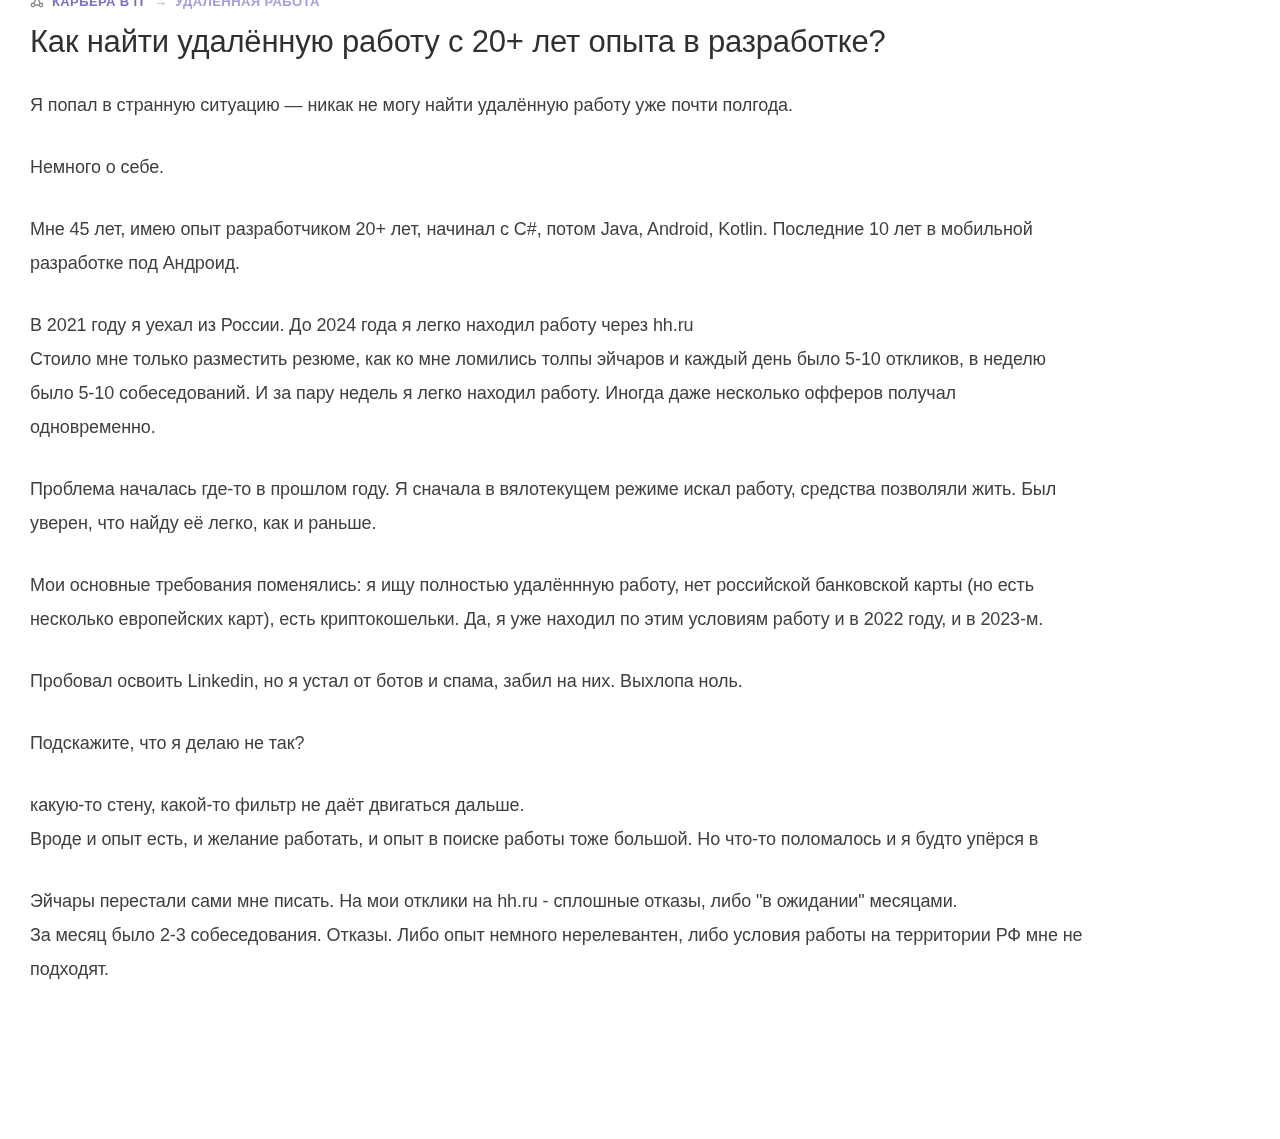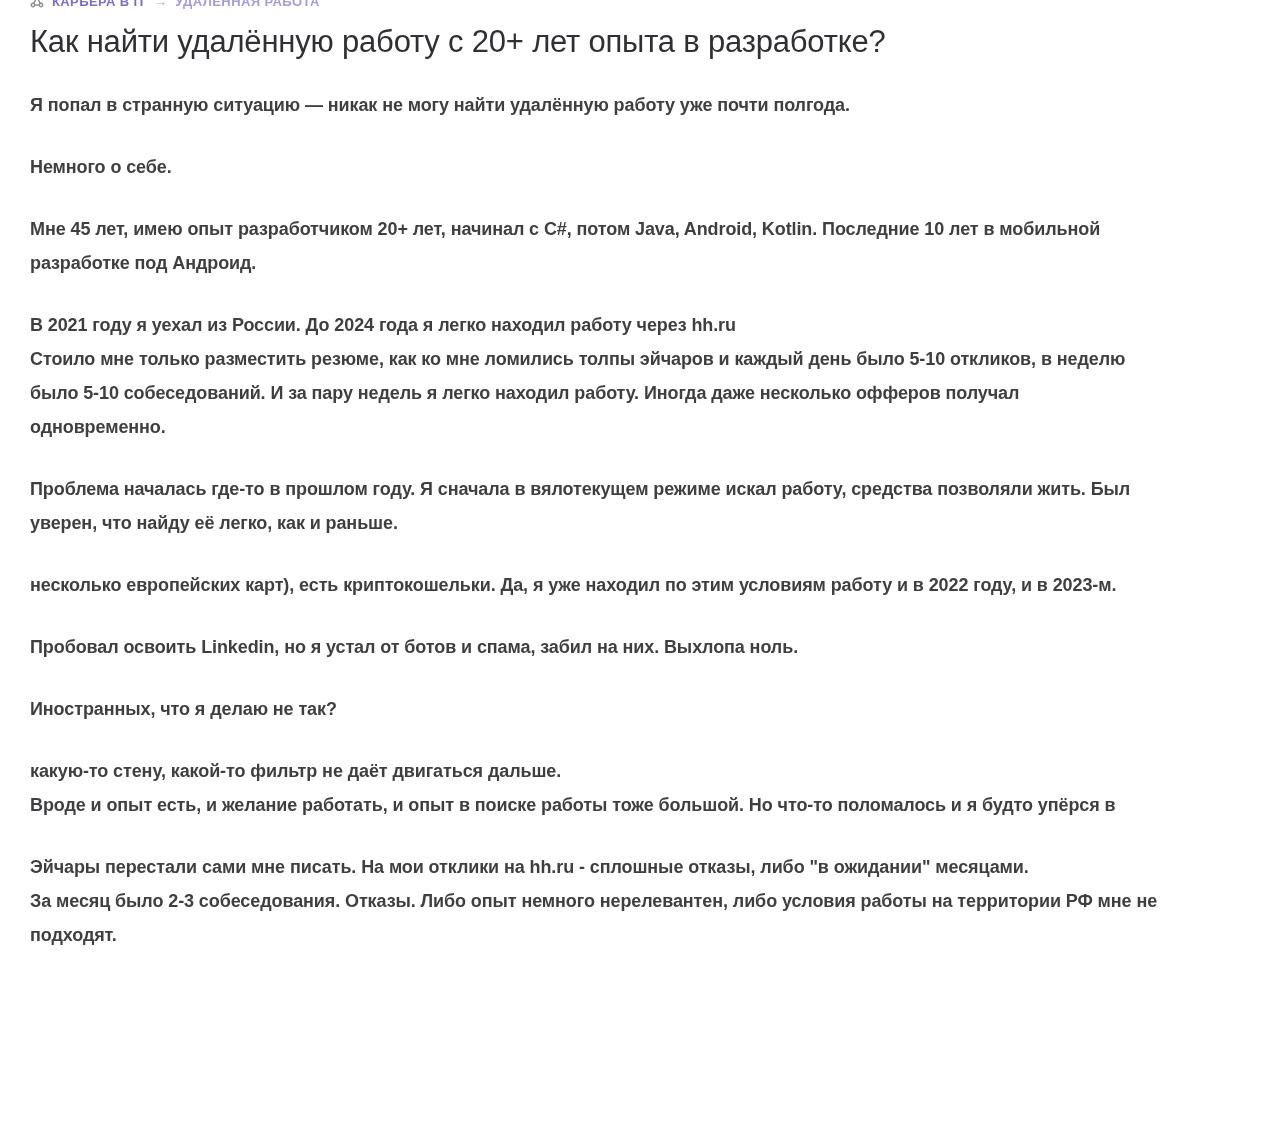--- a/index.html
+++ b/index.html
@@ -28,21 +28,21 @@
   .breadcrumb a{text-decoration:none;cursor:pointer;}
   .crumb-1{color:var(--breadcrumb-link-primary);}
   .crumb-2{color:var(--breadcrumb-link-secondary);}
   .crumb-sep{color:var(--separator);font-weight:normal;font-size:13px;}
   .hub-icon{color:var(--breadcrumb-icon);display:inline-flex;flex:0 0 auto;}
   h1.title{
     margin:14px 0 0;
     font-size:31px;line-height:38px;font-weight:400;
     color:var(--title-text);letter-spacing:-.2px;
   }
-  article{margin-top:27px;font-weight:bold;}
+  article{margin-top:27px;}
   .para{
     margin:0 0 28px;
     font-size:18px;line-height:34px;
     color:var(--body-text);letter-spacing:-.1px;
   }
   .line{display:block;white-space:nowrap;}
 </style>
 </head>
 <body>
 
@@ -79,27 +79,28 @@
         <span class="line">В 2021 году я уехал из России. До 2024 года я легко находил работу через hh.ru</span>
         <span class="line">Стоило мне только разместить резюме, как ко мне ломились толпы эйчаров и каждый день было 5-10 откликов, в неделю</span>
         <span class="line">было 5-10 собеседований. И за пару недель я легко находил работу. Иногда даже несколько офферов получал</span>
         <span class="line">одновременно.</span>
       </p>
       <p class="para">
         <span class="line">Проблема началась где-то в прошлом году. Я сначала в вялотекущем режиме искал работу, средства позволяли жить. Был</span>
         <span class="line">уверен, что найду её легко, как и раньше.</span>
       </p>
       <p class="para">
+        <span class="line">Мои основные требования поменялись: я ищу полностью удалённную работу, нет российской банковской карты (но есть</span>
         <span class="line">несколько европейских карт), есть криптокошельки. Да, я уже находил по этим условиям работу и в 2022 году, и в 2023-м.</span>
       </p>
       <p class="para">
         <span class="line">Пробовал освоить Linkedin, но я устал от ботов и спама, забил на них. Выхлопа ноль.</span>
       </p>
       <p class="para">
-        <span class="line">Иностранных, что я делаю не так?</span>
+        <span class="line">Подскажите, что я делаю не так?</span>
       </p>
       <p class="para">
         <span class="line">какую-то стену, какой-то фильтр не даёт двигаться дальше.</span>
         <span class="line">Вроде и опыт есть, и желание работать, и опыт в поиске работы тоже большой. Но что-то поломалось и я будто упёрся в</span>
       </p>
       <p class="para">
         <span class="line">Эйчары перестали сами мне писать. На мои отклики на hh.ru - сплошные отказы, либо "в ожидании" месяцами.</span>
         <span class="line">За месяц было 2-3 собеседования. Отказы. Либо опыт немного нерелевантен, либо условия работы на территории РФ мне не</span>
         <span class="line">подходят.</span>
       </p>

